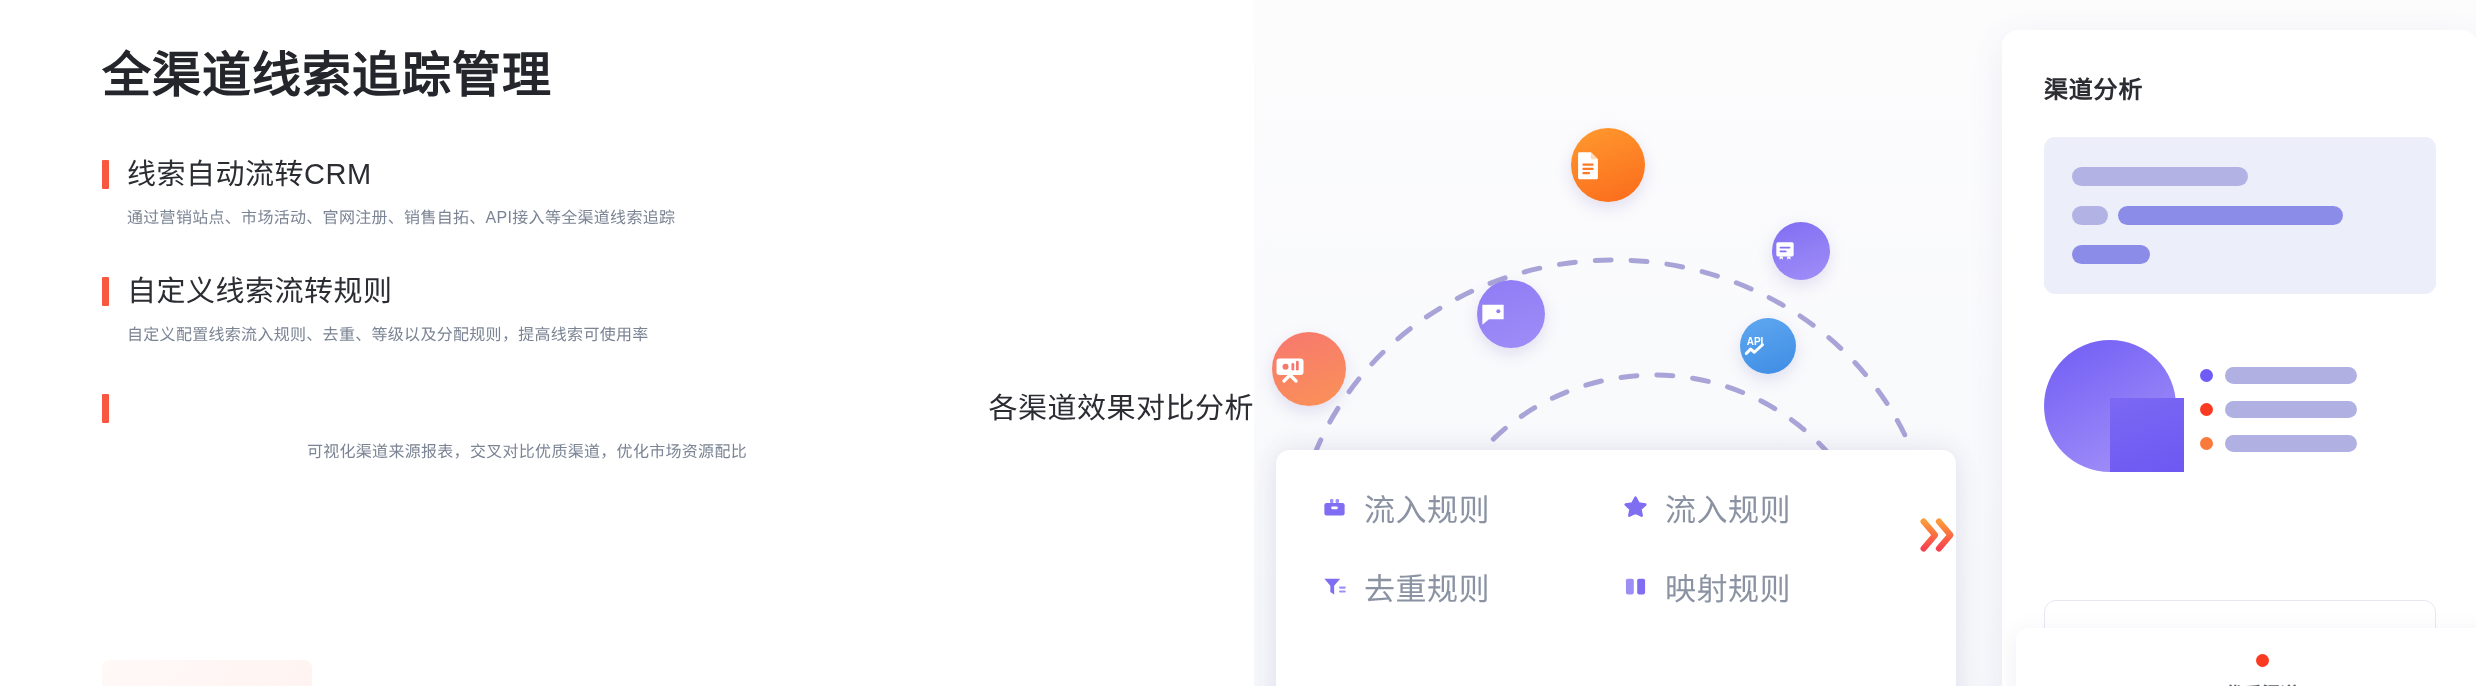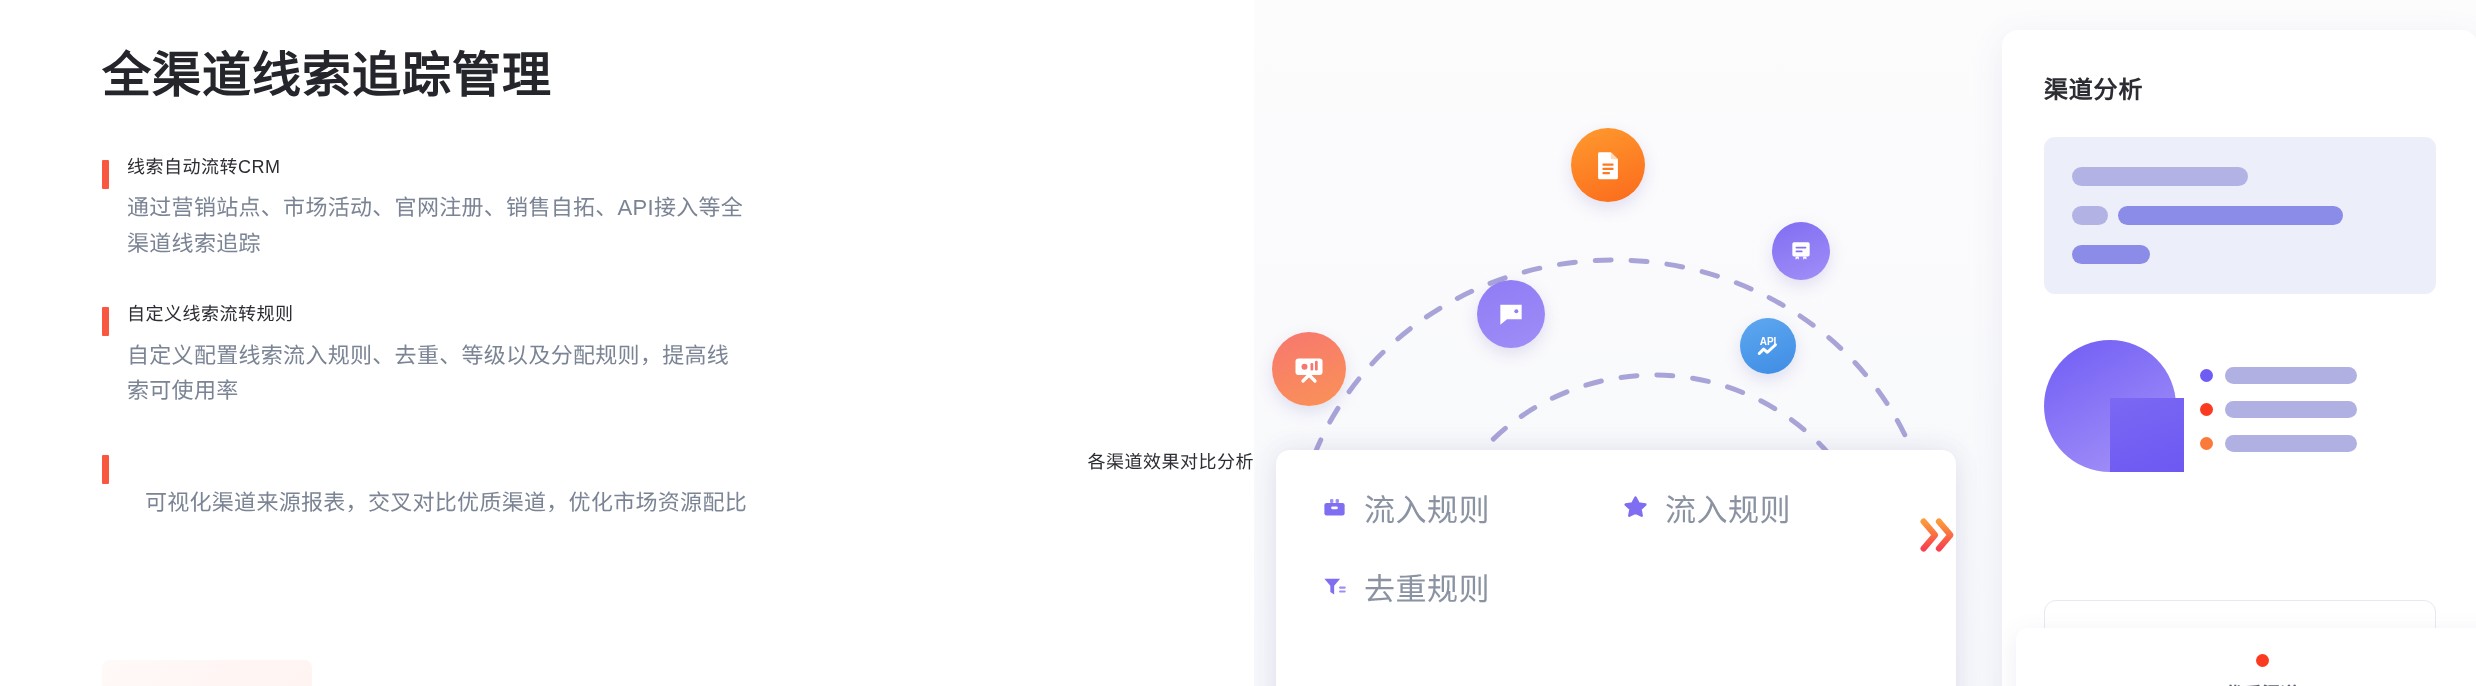--- a/index.html
+++ b/index.html
@@ -37,29 +37,29 @@
   .feature { position: relative; margin-bottom: 41px; padding-left: 25px; }
   .feature:last-child { margin-bottom: 0; text-align: right; }
   .feat-bar {
     position: absolute;
     left: 0; top: 5px;
     width: 7px; height: 29px;
     background: #fa5741;
     border-radius: 1px;
   }
   .feat-title {
-    font-size: 18px;
+    font-size: 29px;
     font-weight: 400;
     color: #2b2d33;
     line-height: 1.35;
     letter-spacing: 0.5px;
   }
   .feat-desc {
     margin-top: 11px;
-    font-size: 22px;
+    font-size: 16px;
     color: #7b8494;
     line-height: 1.62;
     letter-spacing: 0.3px;
     max-width: 620px;
   }
   .cta-peek {
     position: absolute;
     left: 78px;
     bottom: -18px;
     width: 210px;
@@ -80,21 +80,20 @@
 
   
   .arcs { position: absolute; left: 0; top: 0; width: 100%; height: 100%; }
 
   
   .node {
     position: absolute;
     border-radius: 50%;
     display: flex;
     align-items: center;
-    justify-content: center;
     box-shadow: 0 6px 16px rgba(110,100,190,0.18);
   }
   .node svg { display: block; }
 
   .node-analytics { left: 18px;  top: 332px; width: 74px; height: 74px;
       background: linear-gradient(160deg,#f7776f 0%, #fa9257 100%); }
   .node-doc      { left: 317px; top: 128px; width: 74px; height: 74px;
       background: linear-gradient(160deg,#ff9a2e 0%, #fb6a1c 100%); }
   .node-chat     { left: 223px; top: 280px; width: 68px; height: 68px;
       background: linear-gradient(160deg,#8f7cf5 0%, #9f8df7 100%); }
@@ -321,20 +320,29 @@
           <span class="rule-icon">
             <svg width="27" height="27" viewBox="0 0 24 24">
               <path d="M3 5h14l-5.3 6.3V19l-3.4-2.2v-5.5z" fill="#7f6df2"></path>
               <rect x="16" y="12" width="6" height="1.9" rx="0.95" fill="#9d8ff6"></rect>
               <rect x="16" y="15.5" width="6" height="1.9" rx="0.95" fill="#9d8ff6"></rect>
             </svg>
           </span>
           <span class="rule-label">去重规则</span>
         </div>
 
+        <div class="rule-item">
+          <span class="rule-icon">
+            <svg width="27" height="27" viewBox="0 0 24 24">
+              <rect x="3.5" y="5" width="7" height="14" rx="1.6" fill="#9d8ff6"></rect>
+              <rect x="13.5" y="5" width="7" height="14" rx="1.6" fill="#7f6df2"></rect>
+            </svg>
+          </span>
+          <span class="rule-label">映射规则</span>
+        </div>
 
       </div>
     </div>
 
     <div class="chevron">
       <svg width="46" height="46" viewBox="0 0 24 24">
         <defs>
           <linearGradient id="chevGrad" x1="0" y1="0" x2="0" y2="1">
             <stop offset="0%" stop-color="#fb9a3a"></stop>
             <stop offset="100%" stop-color="#f8414e"></stop>

